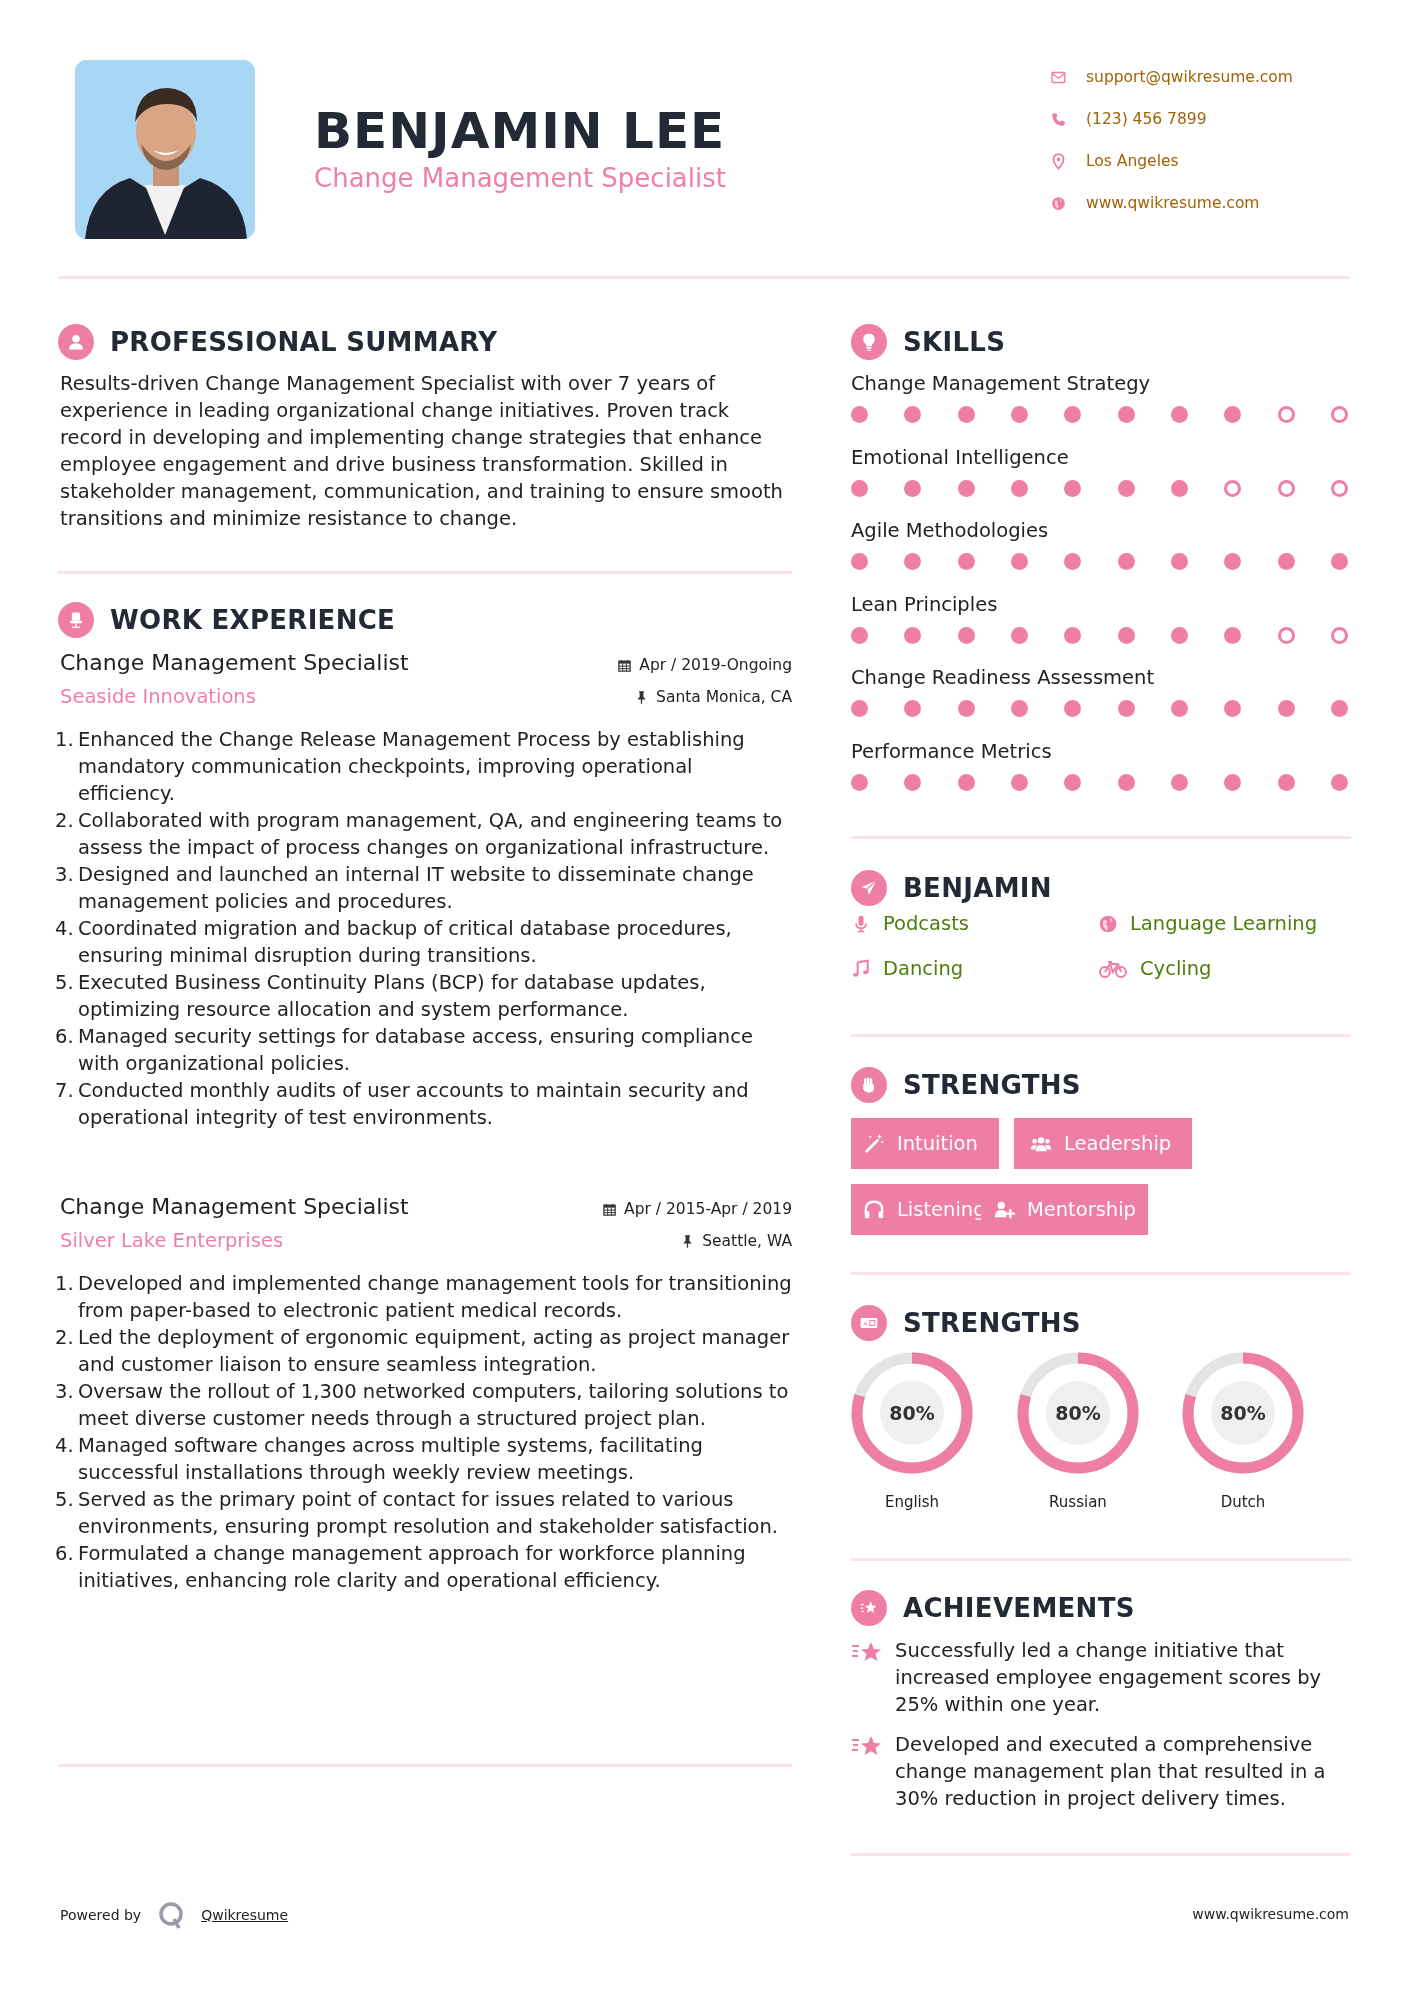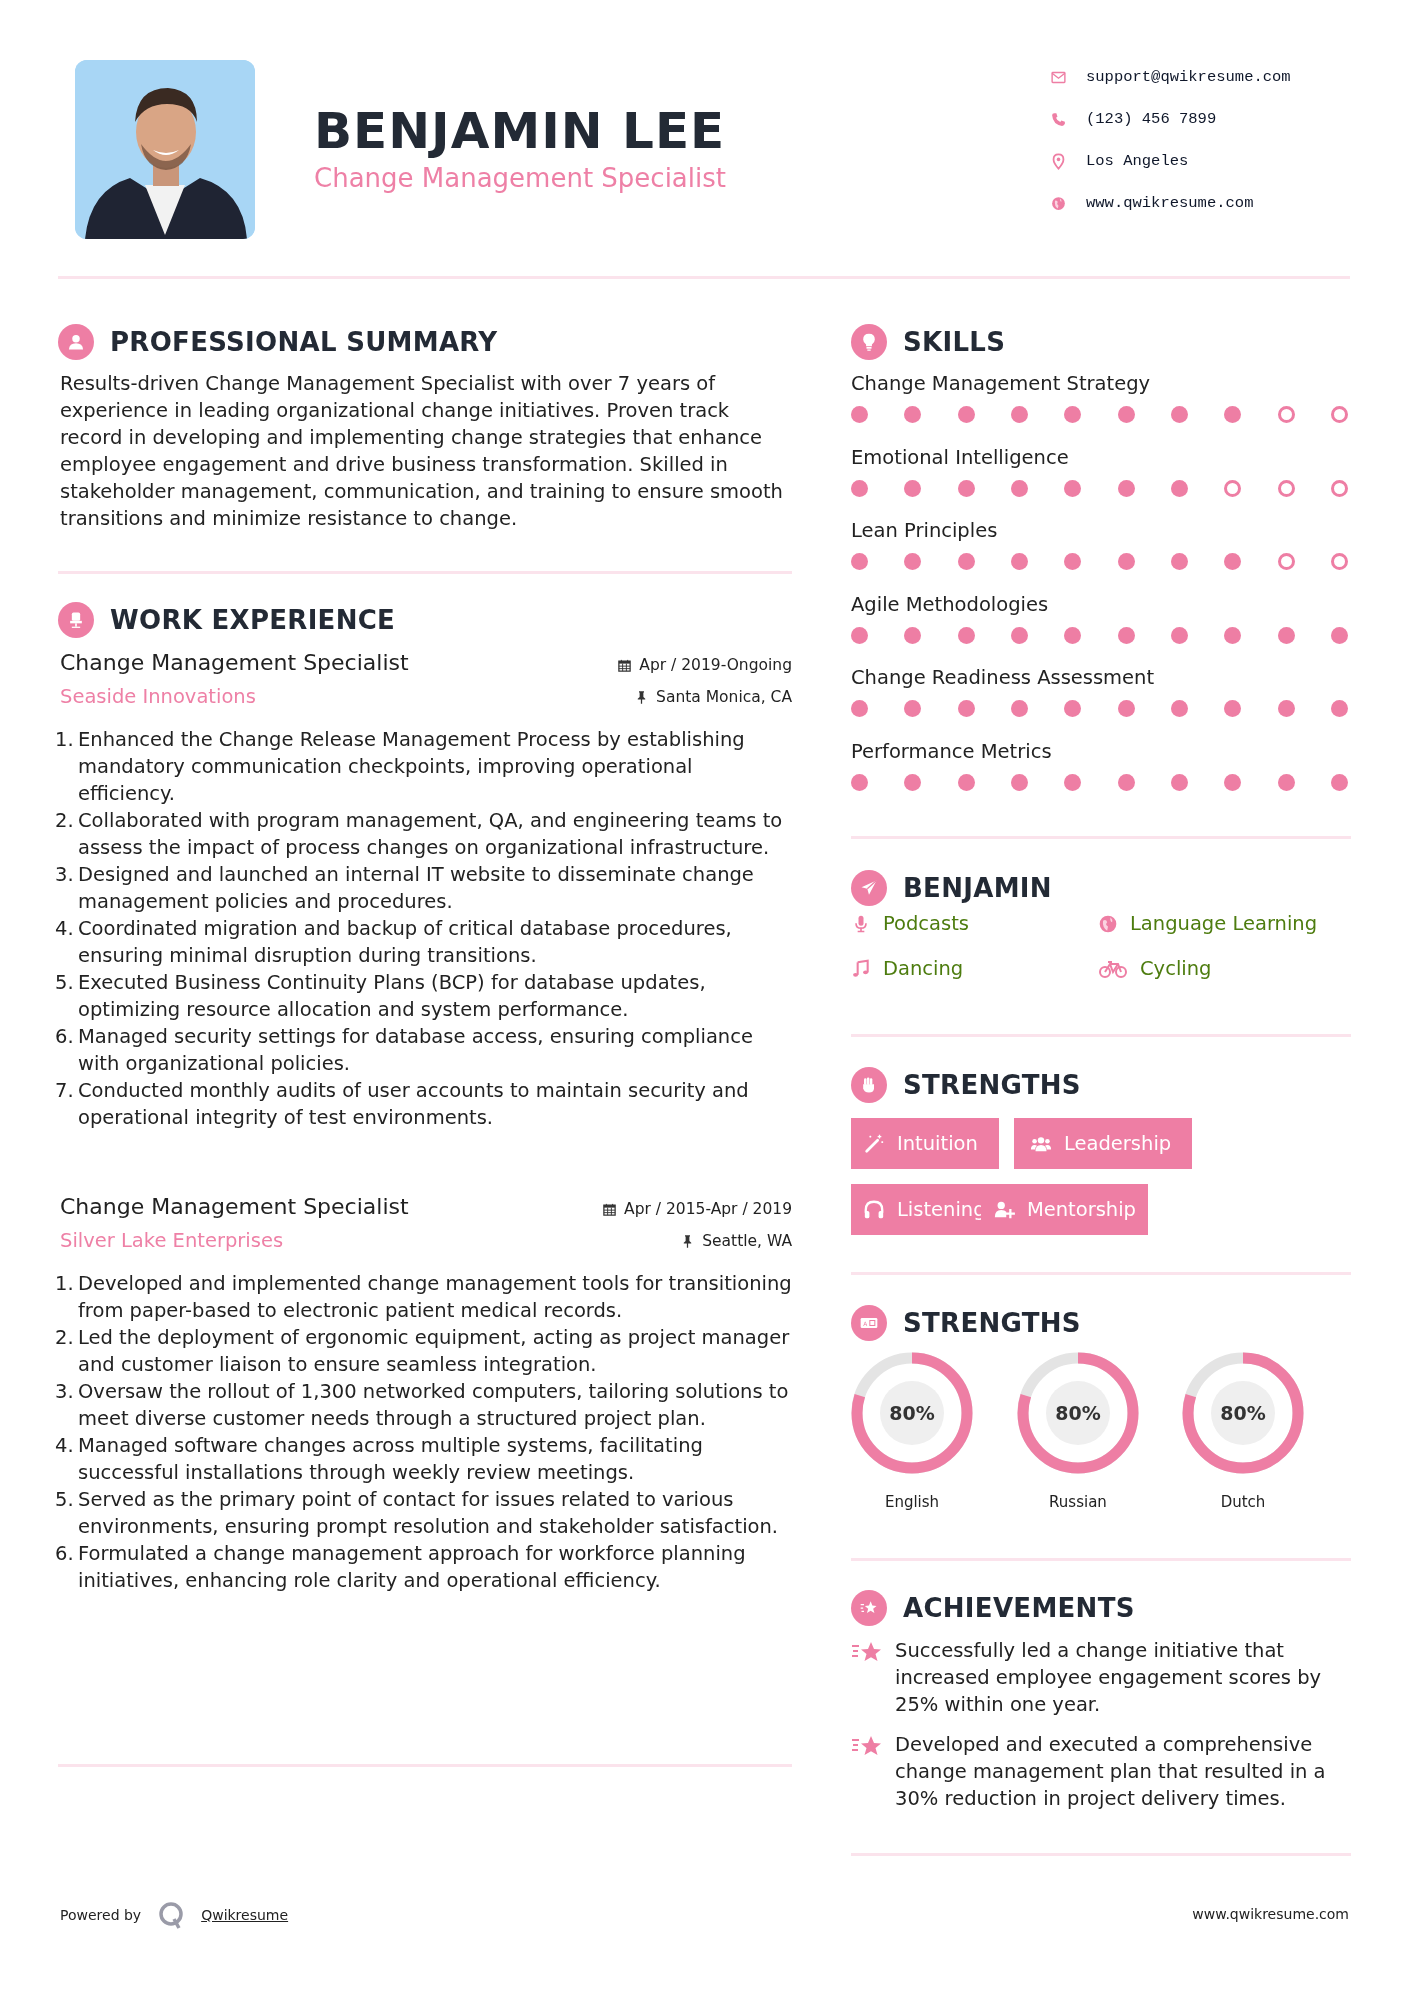--- a/index.html
+++ b/index.html
@@ -6,21 +6,21 @@
   html, body { width: 1407px; height: 1990px; background: #ffffff; }
   body { font-family: "DejaVu Sans", sans-serif; color: #222831; position: relative; overflow: hidden; }
   .page { position: absolute; left: 0; top: 0; width: 1407px; height: 1990px; }
 
   
   .photo { position: absolute; left: 75px; top: 60px; width: 180px; height: 179px; border-radius: 12px; background: #a8d6f5; overflow: hidden; }
   .photo svg { width: 100%; height: 100%; display: block; }
   .name { position: absolute; left: 314px; top: 102px; font-size: 50px; font-weight: bold; letter-spacing: 1px; color: #232a35; }
   .title { position: absolute; left: 314px; top: 163px; font-size: 26px; color: #ee80a6; }
   .contacts { position: absolute; left: 1050px; top: 56px; }
-  .contact { display: flex; align-items: center; height: 42px; font-size: 15.5px; color: #0f172a; font-family: Liberation Mono, monospace; }
+  .contact { display: flex; align-items: center; height: 42px; font-size: 15.5px; color: #a16207; }
   .contact .ci { width: 36px; display: flex; align-items: center; justify-content: flex-start; }
   .contact .ci svg { width: 17px; height: 17px; }
   .hr { position: absolute; height: 3px; background: #fbe3ec; }
 
   
   .sec-head { position: absolute; display: flex; align-items: center; }
   .sec-icon { width: 36px; height: 36px; border-radius: 50%; background: #ee7ea4; display: flex; align-items: center; justify-content: center; margin-right: 16px; }
   .sec-icon svg { width: 20px; height: 20px; }
   .sec-title { font-size: 26px; font-weight: bold; color: #232a35; letter-spacing: 0.3px; }
 
@@ -250,47 +250,47 @@
           <span class="dot"></span>
           <span class="dot"></span>
           <span class="dot"></span>
           <span class="dot"></span>
           <span class="dot empty"></span>
           <span class="dot empty"></span>
           <span class="dot empty"></span>
         </div>
     </div>
     <div class="skill">
+      <div class="skill-name">Agile Methodologies</div>
+      <div class="dots">
+          <span class="dot"></span>
+          <span class="dot"></span>
+          <span class="dot"></span>
+          <span class="dot"></span>
+          <span class="dot"></span>
+          <span class="dot"></span>
+          <span class="dot"></span>
+          <span class="dot"></span>
+          <span class="dot"></span>
+          <span class="dot"></span>
+        </div>
+    </div>
+    <div class="skill">
       <div class="skill-name">Lean Principles</div>
       <div class="dots">
           <span class="dot"></span>
           <span class="dot"></span>
           <span class="dot"></span>
           <span class="dot"></span>
           <span class="dot"></span>
           <span class="dot"></span>
           <span class="dot"></span>
           <span class="dot"></span>
           <span class="dot empty"></span>
           <span class="dot empty"></span>
-        </div>
-    </div>
-    <div class="skill">
-      <div class="skill-name">Agile Methodologies</div>
-      <div class="dots">
-          <span class="dot"></span>
-          <span class="dot"></span>
-          <span class="dot"></span>
-          <span class="dot"></span>
-          <span class="dot"></span>
-          <span class="dot"></span>
-          <span class="dot"></span>
-          <span class="dot"></span>
-          <span class="dot"></span>
-          <span class="dot"></span>
         </div>
     </div>
     <div class="skill">
       <div class="skill-name">Change Readiness Assessment</div>
       <div class="dots">
           <span class="dot"></span>
           <span class="dot"></span>
           <span class="dot"></span>
           <span class="dot"></span>
           <span class="dot"></span>

